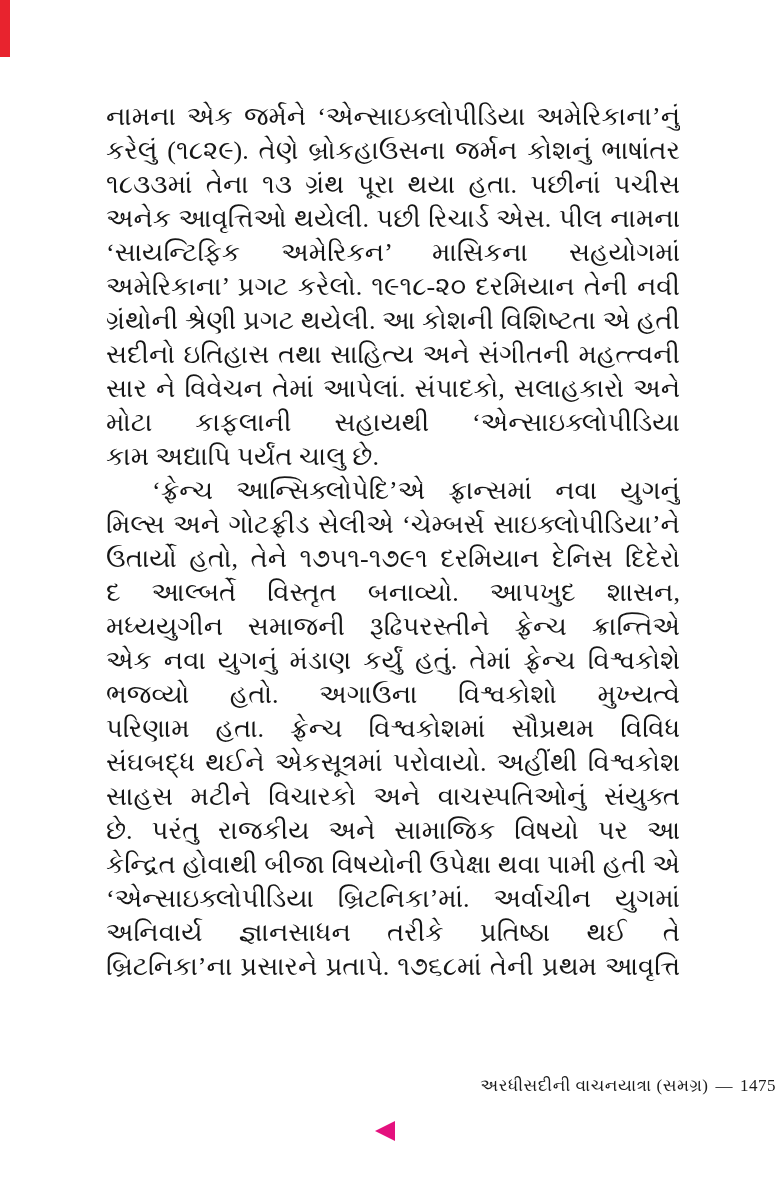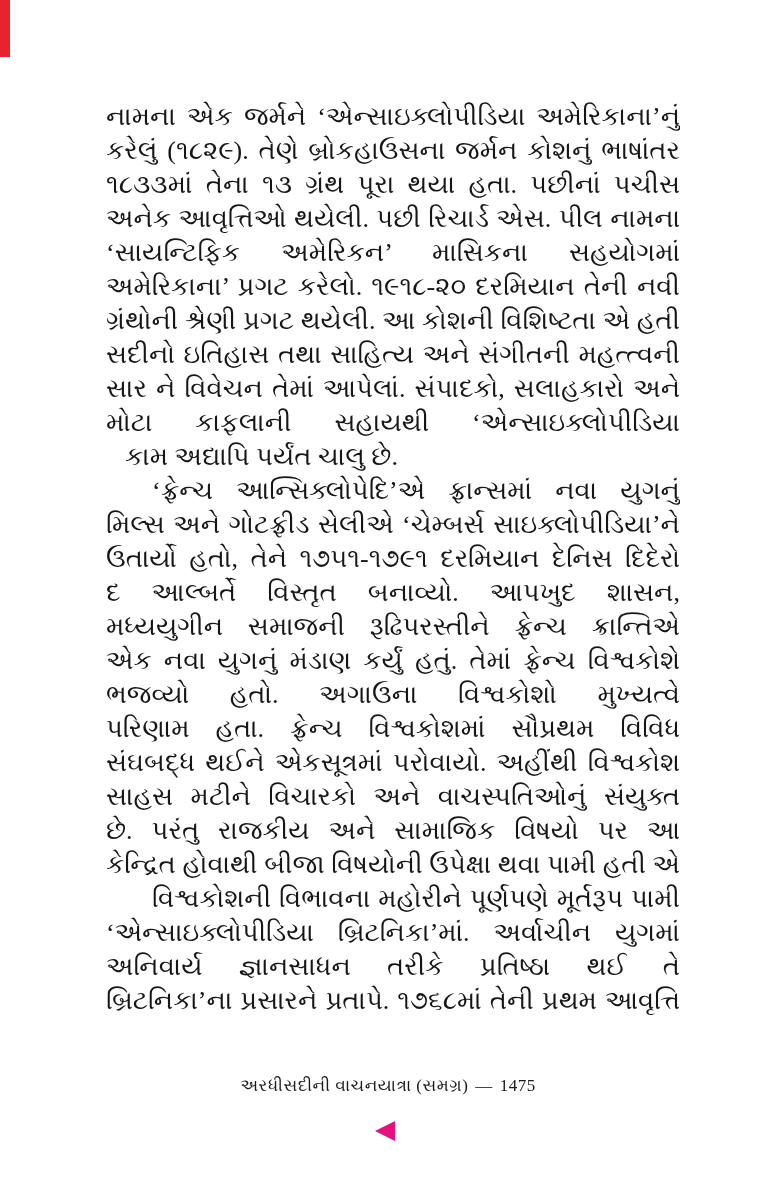--- a/index.html
+++ b/index.html
@@ -28,28 +28,28 @@
     font-size: 26px;
     line-height: 34px;
   }
   .line {
     text-align: justify;
     text-align-last: justify;
     white-space: normal;
     height: 34px;
     overflow: hidden;
   }
-  .line.short { text-align-last: left; margin-left: 19px; }
+  .line.short { text-align-last: left; }
   .line.indent { text-indent: 46px; }
   .footer {
     position: absolute;
     top: 1076px;
     left: 0;
     width: 776px;
-    text-align: center;
+    text-align: right;
     font-size: 17px;
     color: #1a1a1a;
     letter-spacing: 0.5px;
   }
   .footer .sep { margin: 0 7px; }
   .triangle {
     position: absolute;
     left: 375px;
     top: 1121px;
     width: 0;
@@ -91,21 +91,20 @@
       <div class="line">એક નવા યુગનું મંડાણ કર્યું હતું. તેમાં ફ્રેન્ચ વિશ્વકોશે અગત્યનો ભાગ</div>
       <div class="line">ભજવ્યો હતો. અગાઉના વિશ્વકોશો મુખ્યત્વે વ્યક્તિવિશેષના પ્રયત્નોનું</div>
       <div class="line">પરિણામ હતા. ફ્રેન્ચ વિશ્વકોશમાં સૌપ્રથમ વિવિધ લેખકોનો પુરુષાર્થ</div>
       <div class="line">સંઘબદ્ધ થઈને એકસૂત્રમાં પરોવાયો. અહીંથી વિશ્વકોશ એક વ્યક્તિનું</div>
       <div class="line">સાહસ મટીને વિચારકો અને વાચસ્પતિઓનું સંયુક્ત સાહસ બની રહે</div>
       <div class="line">છે. પરંતુ રાજકીય અને સામાજિક વિષયો પર આ કોશકારોનું ધ્યાન</div>
       <div class="line">કેન્દ્રિત હોવાથી બીજા વિષયોની ઉપેક્ષા થવા પામી હતી એ તેની</div>
     </section>
 
     <section>
-      <div class="line indent">વિશ્વકોશની વિભાવના મહોરીને પૂર્ણપણે મૂર્તરૂપ પામી</div>
       <div class="line">‘એન્સાઇક્લોપીડિયા બ્રિટનિકા’માં. અર્વાચીન યુગમાં જ્ઞાનકોશની એક</div>
       <div class="line">અનિવાર્ય જ્ઞાનસાધન તરીકે પ્રતિષ્ઠા થઈ તે ‘એન્સાઇક્લોપીડિયા</div>
       <div class="line">બ્રિટનિકા’ના પ્રસારને પ્રતાપે. ૧૭૬૮માં તેની પ્રથમ આવૃત્તિ પ્રગટ</div>
     </section>
 
   </main>
 
   <div class="footer">
     <span>અરધીસદીની વાચનયાત્રા (સમગ્ર)</span><span class="sep">—</span><span>1475</span>
   </div>

